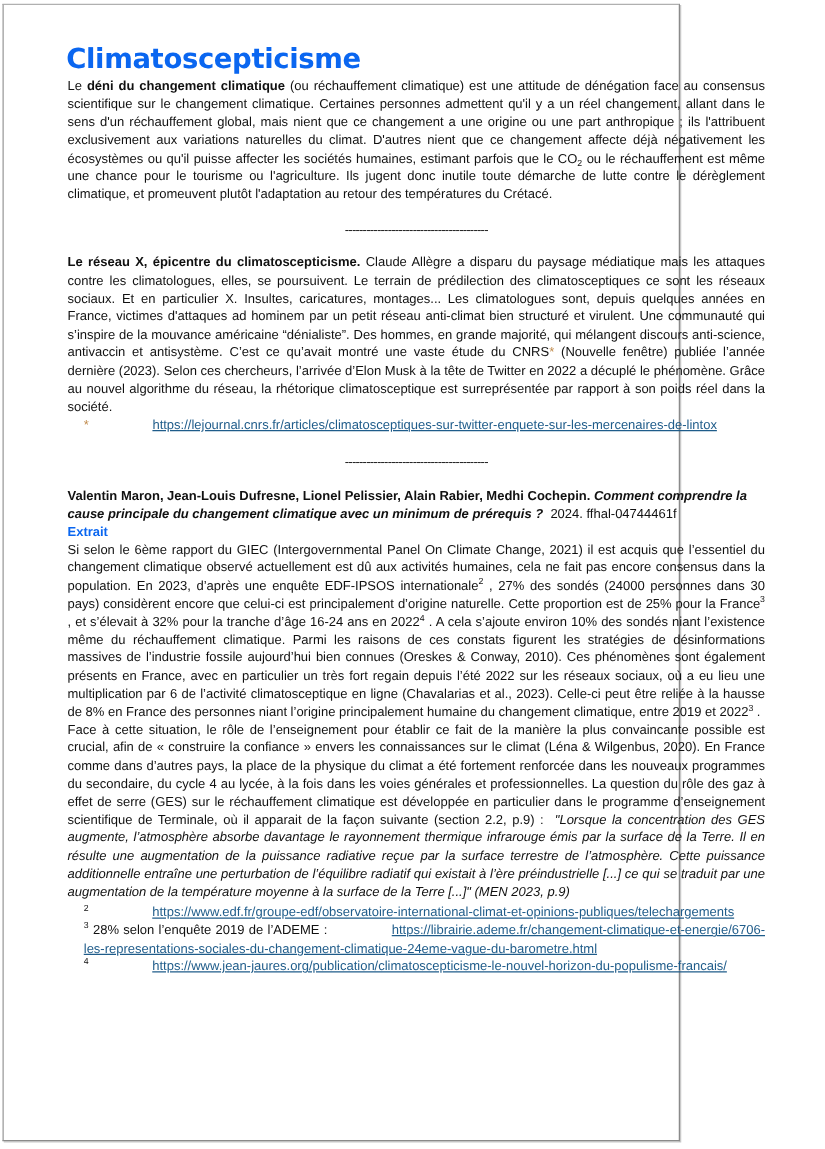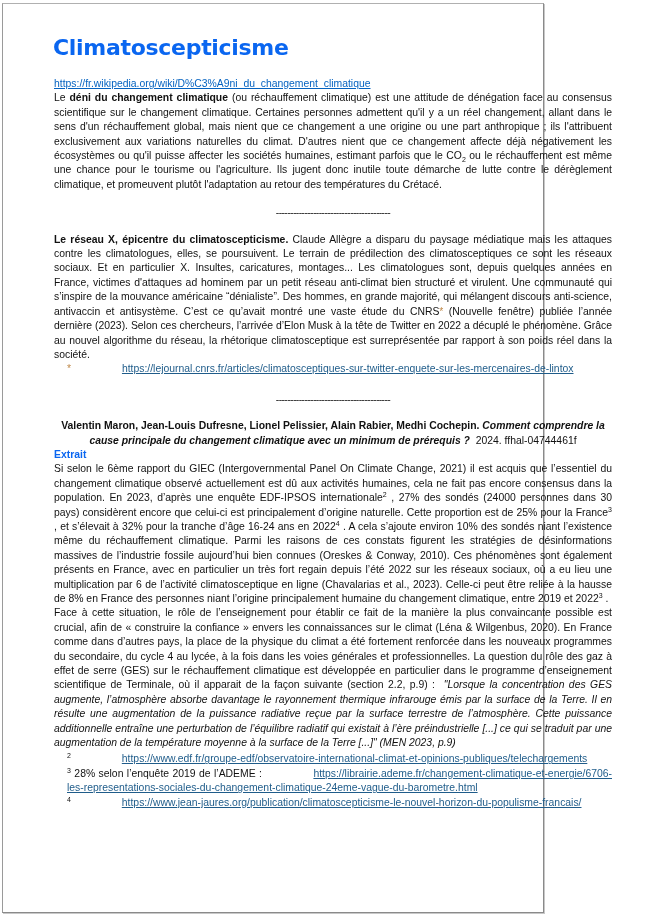--- a/index.html
+++ b/index.html
@@ -31,31 +31,30 @@
   .fn { margin-left: 13px; text-align: justify; }
 </style>
 </head>
 <body>
 
 <div class="page">
   <div class="content">
 
     <div class="title">Climatoscepticisme</div>
 
-    <a class="link url1">https://fr.wikipedia.org/wiki/D%C3%A9ni_du_changement_climatique</a>
     <p><span>Le </span><b>déni du changement climatique</b><span> (ou réchauffement climatique) est une attitude de dénégation face au consensus scientifique sur le changement climatique. Certaines personnes admettent qu'il y a un réel changement, allant dans le sens d'un réchauffement global, mais nient que ce changement a une origine ou une part anthropique ; ils l'attribuent exclusivement aux variations naturelles du climat. D'autres nient que ce changement affecte déjà négativement les écosystèmes ou qu'il puisse affecter les sociétés humaines, estimant parfois que le </span><span>CO</span><sub style="font-size:7px;line-height:0">2</sub><span> ou le réchauffement est même une chance pour le tourisme ou l'agriculture. Ils jugent donc inutile toute démarche de lutte contre le dérèglement climatique, et promeuvent plutôt l'adaptation au retour des températures du Crétacé.</span></p>
 
     <div class="divider">----------------------------------------</div>
 
     <p><b>Le réseau X, épicentre du climatoscepticisme.</b><span> Claude Allègre a disparu du paysage médiatique mais les attaques contre les climatologues, elles, se poursuivent. Le terrain de prédilection des climatosceptiques ce sont les réseaux sociaux. Et en particulier X. Insultes, caricatures, montages... Les climatologues sont, depuis quelques années en France, victimes d'attaques ad hominem par un petit réseau anti-climat bien structuré et virulent. Une communauté qui s’inspire de la mouvance américaine “dénialiste”. Des hommes, en grande majorité, qui mélangent discours anti-science, antivaccin et antisystème. C’est ce qu’avait montré une vaste étude du CNRS</span><span class="ast">*</span><span> (Nouvelle fenêtre) publiée l’année dernière (2023). Selon ces chercheurs, l’arrivée d’Elon Musk à la tête de Twitter en 2022 a décuplé le phénomène. Grâce au nouvel algorithme du réseau, la rhétorique climatosceptique est surreprésentée par rapport à son poids réel dans la société.</span></p>
     <p class="note"><span class="ast">*</span> <a class="fnlink">https://lejournal.cnrs.fr/articles/climatosceptiques-sur-twitter-enquete-sur-les-mercenaires-de-lintox</a></p>
 
     <div class="divider" style="margin-top:16px">----------------------------------------</div>
 
-    <p style="text-align:center"><b>Valentin Maron, Jean-Louis Dufresne, Lionel Pelissier, Alain Rabier, Medhi Cochepin.</b> <b><i>Comment comprendre la cause principale du changement climatique avec un minimum de prérequis ?</i></b><span style="white-space:pre">  2024. ffhal-04744461f</span></p>
+    <p style="text-align:left"><b>Valentin Maron, Jean-Louis Dufresne, Lionel Pelissier, Alain Rabier, Medhi Cochepin.</b> <b><i>Comment comprendre la cause principale du changement climatique avec un minimum de prérequis ?</i></b><span style="white-space:pre">  2024. ffhal-04744461f</span></p>
     <div class="extrait">Extrait</div>
     <p><span>Si selon le 6ème rapport du GIEC (Intergovernmental Panel On Climate Change, 2021) il est acquis que l’essentiel du changement climatique observé actuellement est dû aux activités humaines, cela ne fait pas encore consensus dans la population. En 2023, d’après une enquête EDF-IPSOS internationale</span><sup>2</sup><span> , 27% des sondés (24000 personnes dans 30 pays) considèrent encore que celui-ci est principalement d’origine naturelle. Cette proportion est de 25% pour la France</span><sup>3</sup><span> , et s’élevait à 32% pour la tranche d’âge 16-24 ans en 2022</span><sup>4</sup><span> . A cela s’ajoute environ 10% des sondés niant l’existence même du réchauffement climatique. Parmi les raisons de ces constats figurent les stratégies de désinformations massives de l’industrie fossile aujourd’hui bien connues (Oreskes &amp; Conway, 2010). Ces phénomènes sont également présents en France, avec en particulier un très fort regain depuis l’été 2022 sur les réseaux sociaux, où a eu lieu une multiplication par 6 de l’activité climatosceptique en ligne (Chavalarias et al., 2023). Celle-ci peut être reliée à la hausse de 8% en France des personnes niant l’origine principalement humaine du changement climatique, entre 2019 et 2022</span><sup>3</sup><span> .</span></p>
     <p><span style="white-space:pre-wrap">Face à cette situation, le rôle de l’enseignement pour établir ce fait de la manière la plus convaincante possible est crucial, afin de « construire la confiance » envers les connaissances sur le climat (Léna &amp; Wilgenbus, 2020). En France comme dans d’autres pays, la place de la physique du climat a été fortement renforcée dans les nouveaux programmes du secondaire, du cycle 4 au lycée, à la fois dans les voies générales et professionnelles. La question du rôle des gaz à effet de serre (GES) sur le réchauffement climatique est développée en particulier dans le programme d’enseignement scientifique de Terminale, où il apparait de la façon suivante (section 2.2, p.9) :  </span><i>"Lorsque la concentration des GES augmente, l’atmosphère absorbe davantage le rayonnement thermique infrarouge émis par la surface de la Terre. Il en résulte une augmentation de la puissance radiative reçue par la surface terrestre de l’atmosphère. Cette puissance additionnelle entraîne une perturbation de l’équilibre radiatif qui existait à l’ère préindustrielle [...] ce qui se traduit par une augmentation de la température moyenne à la surface de la Terre [...]" (MEN 2023, p.9)</i></p>
 
     <div style="margin-top:2px">
       <p class="fn"><sup>2</sup> <a class="fnlink">https://www.edf.fr/groupe-edf/observatoire-international-climat-et-opinions-publiques/telechargements</a></p>
       <p class="fn"><sup>3</sup><span> 28% selon l’enquête 2019 de l’ADEME : </span><a class="fnlink" style="word-break:break-all">https://librairie.ademe.fr/changement-climatique-et-energie/6706- les-representations-sociales-du-changement-climatique-24eme-vague-du-barometre.html</a></p>
       <p class="fn"><sup>4</sup> <a class="fnlink">https://www.jean-jaures.org/publication/climatoscepticisme-le-nouvel-horizon-du-populisme-francais/</a></p>
     </div>
 

